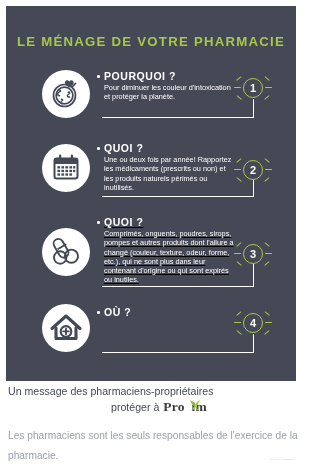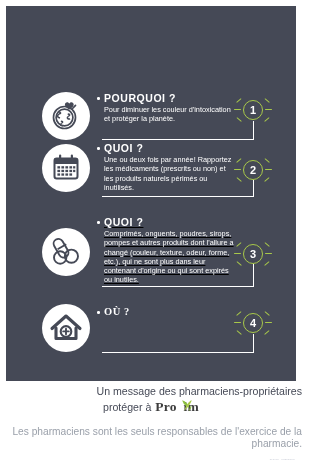--- a/index.html
+++ b/index.html
@@ -45,21 +45,21 @@
     line-height: 16px;
   }
 
   
   .step {
     position: absolute;
     left: 0;
     width: 290px;
     height: 74px;
   }
-  .step-1 { top: 82px;  height: 62px; padding-left: 13px; }
+  .step-1 { top: 60px;  height: 62px; padding-left: 13px; }
   .step-2 { top: 128px; height: 76px; }
   .step-3 { top: 204px; height: 90px; }
   .step-4 { top: 294px; height: 66px; }
 
   
   .icon-badge {
     position: absolute;
     left: 36px;
     width: 48px;
     height: 48px;
@@ -77,21 +77,21 @@
 
   
   .step-text {
     position: absolute;
     left: 98px;
     width: 132px;
   }
   .step-1 .step-text { top: 4px; }
   .step-2 .step-text { top: 8px; }
   .step-3 .step-text { top: 6px; text-decoration: underline; }
-  .step-4 .step-text { top: 6px; font-family: Liberation Serif, serif; }
+  .step-4 .step-text { top: 6px; }
 
   .step-head {
     color: #ffffff;
     font-size: 10.5px;
     font-weight: bold;
     letter-spacing: 0.55px;
     line-height: 12px;
     margin: 0 0 1px 0;
   }
   .step-body {
@@ -172,21 +172,22 @@
     height: 1.4px;
     border-radius: 1px;
   }
 
   
   .footer {
     position: absolute;
     left: 0;
     top: 385px;
     width: 302px;
-    text-align: right;
+    text-align: left;
+    padding-left: 8px;
   }
   .footer-msg {
     color: #454956;
     font-size: 10.6px;
     line-height: 13.5px;
     margin: 0;
   }
   .footer-logo-line {
     display: flex;
     align-items: baseline;
@@ -210,40 +211,41 @@
     left: 25.5px;
     top: 0.5px;
     width: 12px;
     height: 13px;
   }
 
   .footer-sub {
     margin: 11px 0 0 0;
     color: #9aa0aa;
     font-size: 10.2px;
-    line-height: 12px;
+    line-height: 20px;
   }
 
   .microtext {
     position: absolute;
     right: 7px;
     bottom: 5px;
     font-size: 2.4px;
     color: #b9becb;
     letter-spacing: 0.25px;
     white-space: nowrap;
   }
 </style>
 </head>
 <body>
 
 <div id="poster">
 
   <div class="dark-panel">
 
+    <div class="poster-title">LE MÉNAGE DE VOTRE PHARMACIE</div>
 
     <div class="step step-1">
       <div class="icon-badge">
         <svg width="34" height="34" viewBox="0 0 34 34">
           <g fill="none" stroke="#454956" stroke-width="1.7">
             <circle cx="15.5" cy="18.5" r="11"></circle>
             <circle cx="15.5" cy="18.5" r="8.4"></circle>
           </g>
           <g fill="#454956">
             <path d="M10.5 12.5c1.6.3 2.3 1.4 1.6 2.3-.7.9-2.2.7-2.6 1.7-.3.9.6 1.6 1.7 1.6l-.4 1.6c-2.1-.2-3.4-1.6-3-3.2.4-1.6 2.3-1.8 2.5-2.6.1-.5-.5-.8-1.2-.8z"></path>

